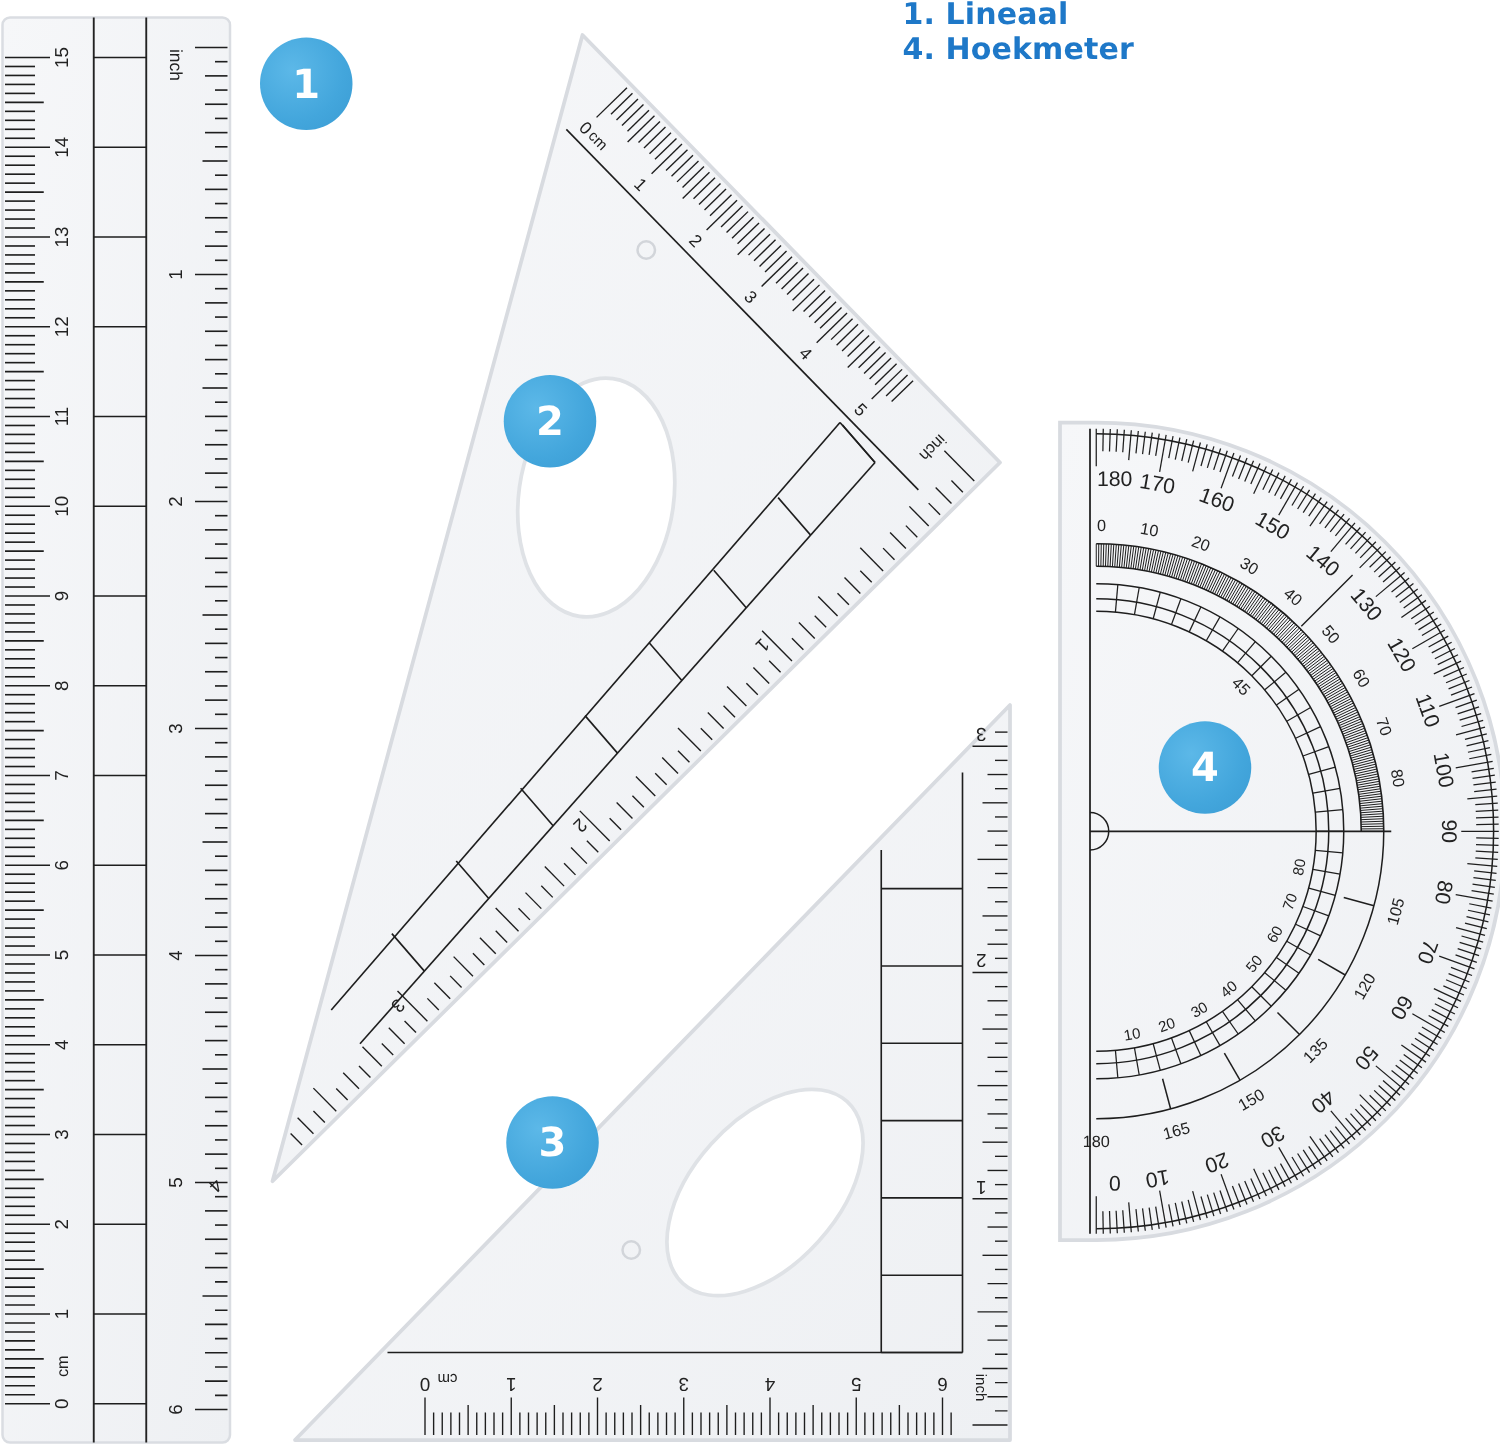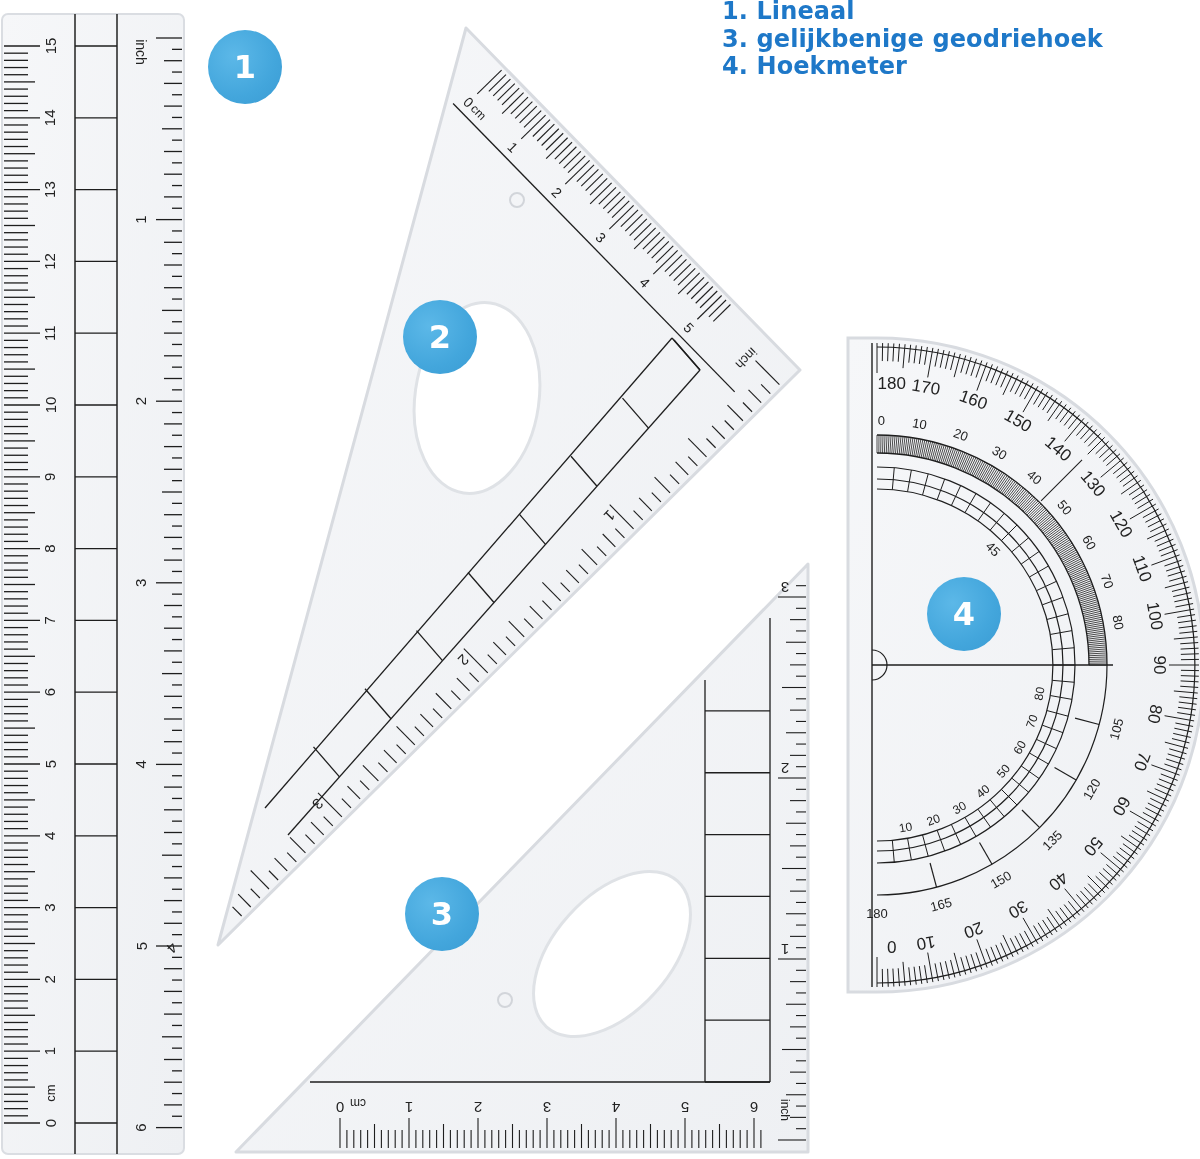--- a/index.html
+++ b/index.html
@@ -1075,21 +1075,20 @@
           <line x1="872" y1="665" x2="1113" y2="665" stroke="#1e1e1e" stroke-width="1.4"></line>
           <line x1="872" y1="343" x2="872" y2="987" stroke="#1e1e1e" stroke-width="1.4"></line>
           <path d="M872,650 A15,15 0 0 1 872,680" fill="none" stroke="#1e1e1e" stroke-width="1.2"></path>
           <line x1="1082.0609665440988" y1="459.93903345590127" x2="1041.048773235279" y2="500.951226764721" stroke="#1e1e1e" stroke-width="1.1"></line>
         </g>
     </g>
   </svg>
 
   <ul class="legend">
     <li>1. Lineaal</li>
-    <li>3. gelijkbenige geodriehoek</li>
     <li>4. Hoekmeter</li>
   </ul>
 
   <div class="badge" style="left:208px;top:30px;">1</div>
   <div class="badge" style="left:403px;top:300px;">2</div>
   <div class="badge" style="left:405px;top:877px;">3</div>
   <div class="badge" style="left:927px;top:577px;">4</div>
 </div>
 
 </body></html>

